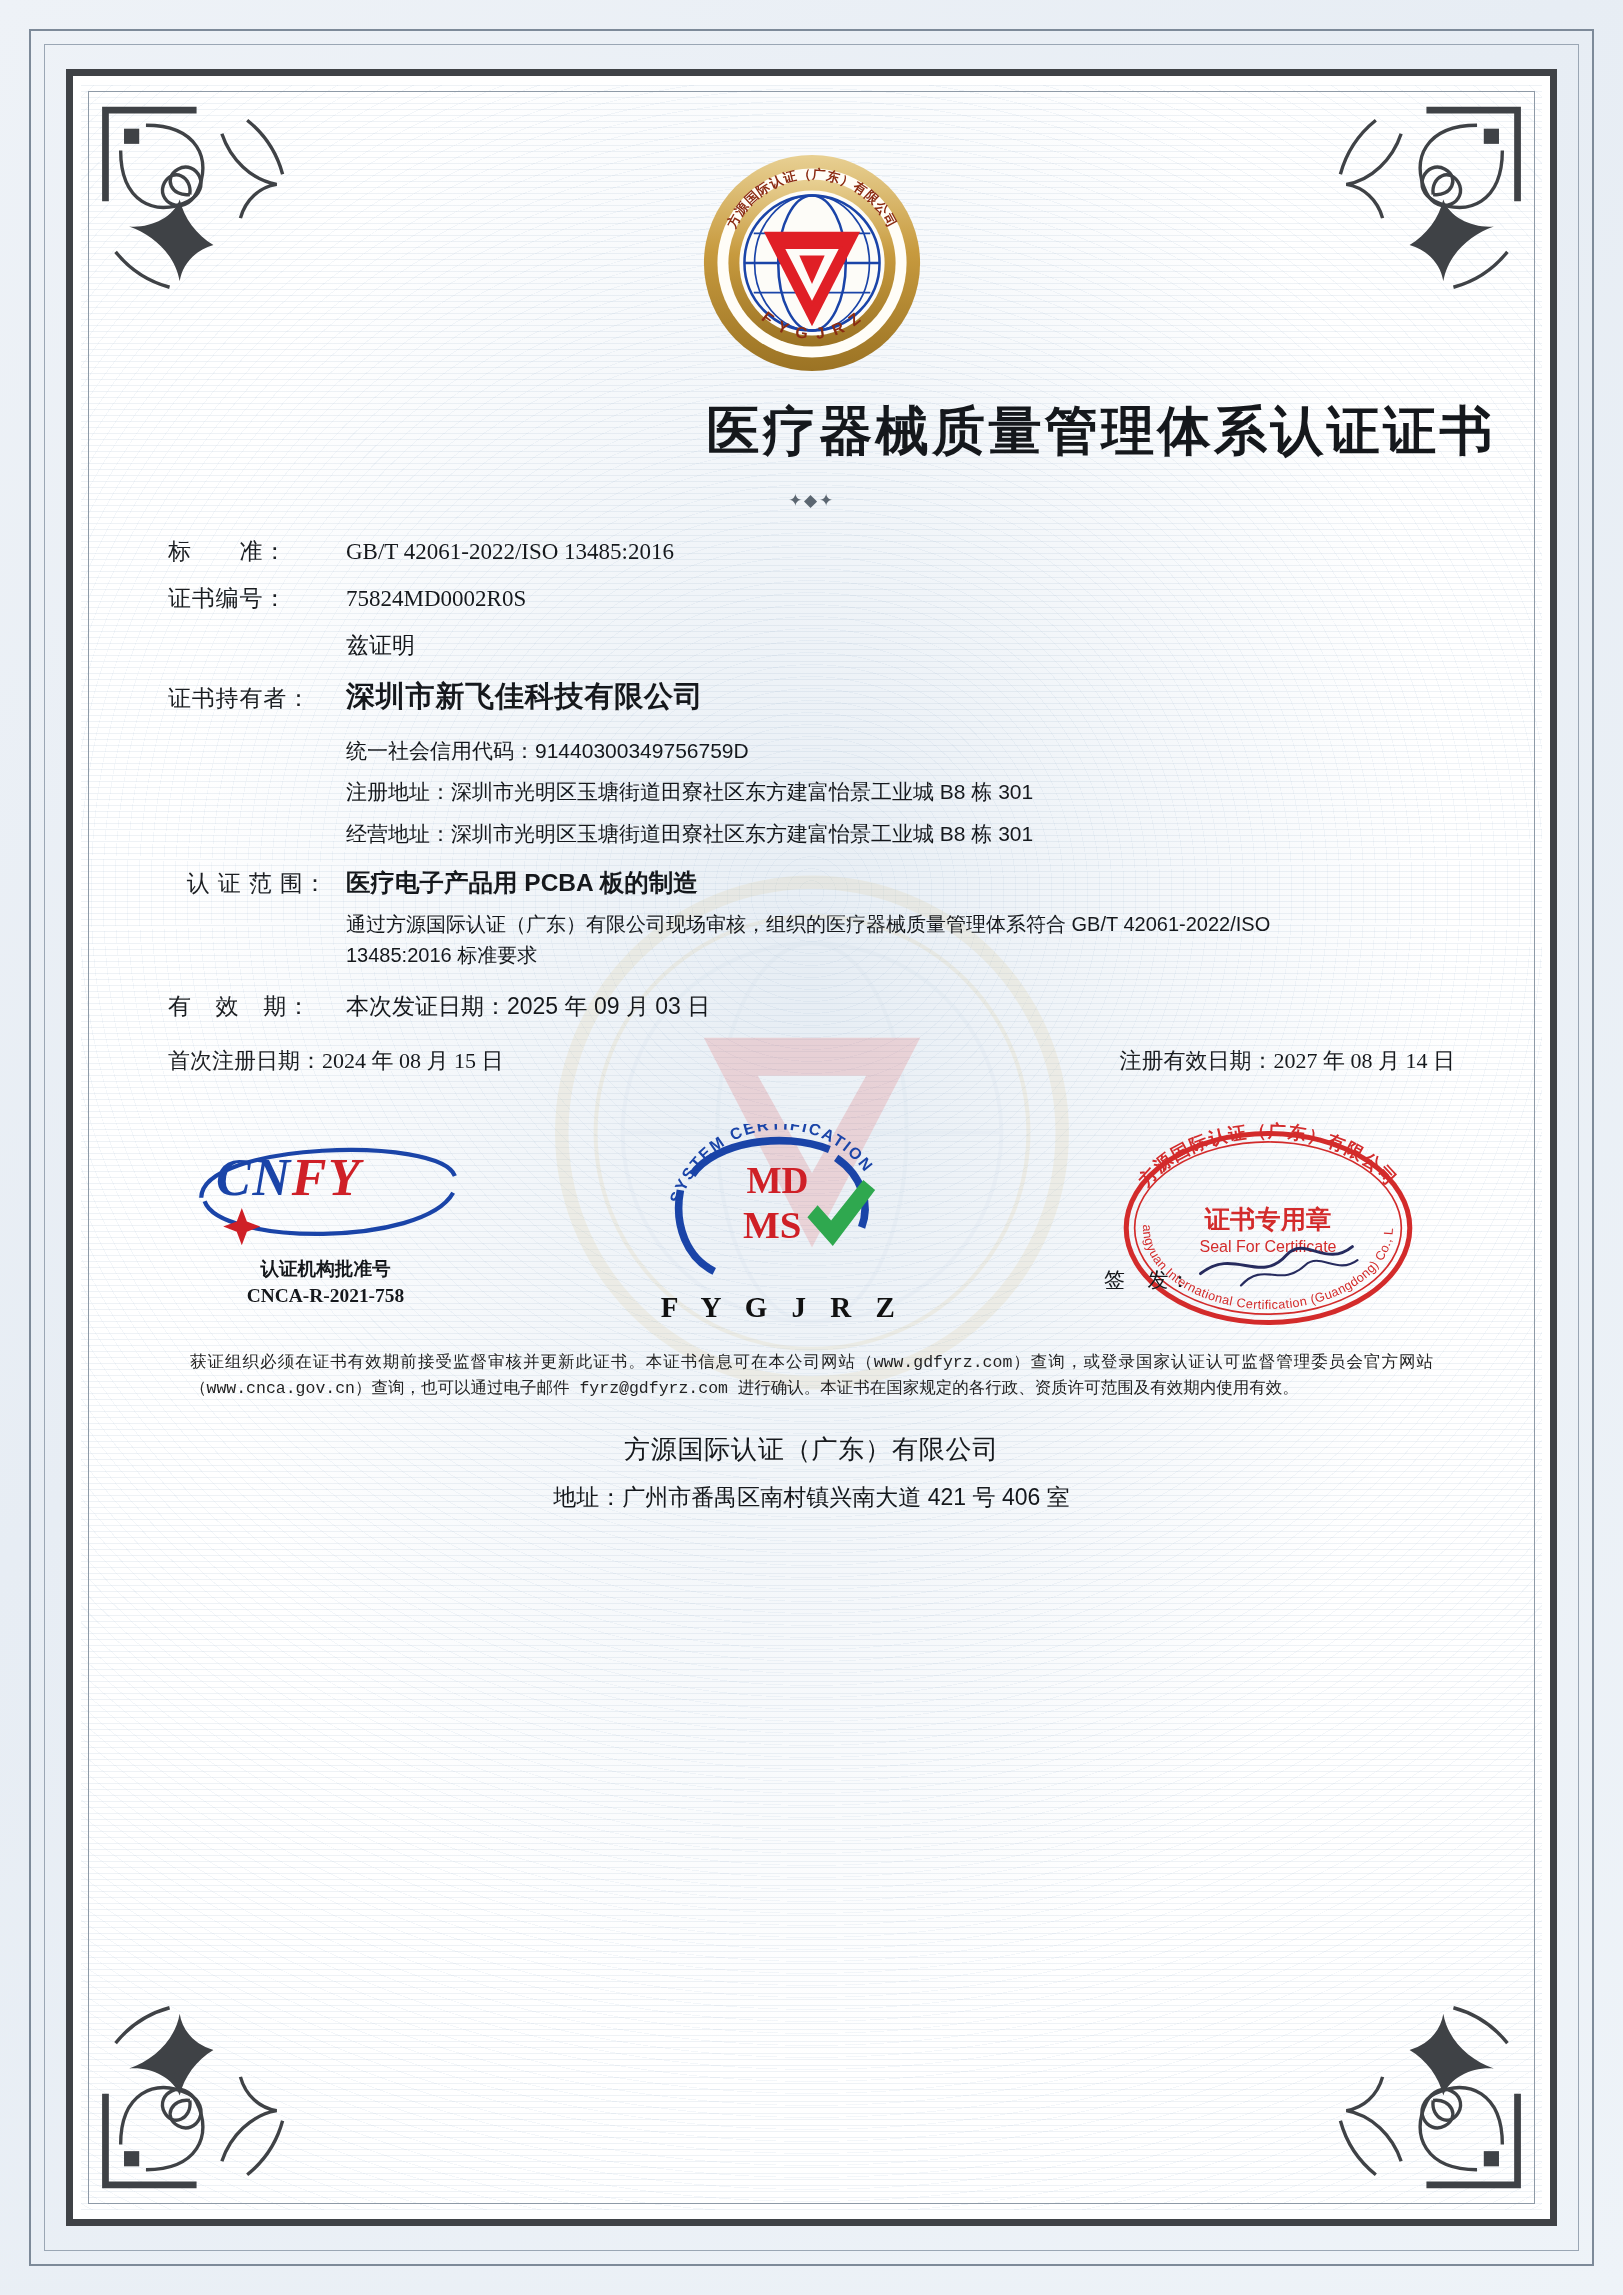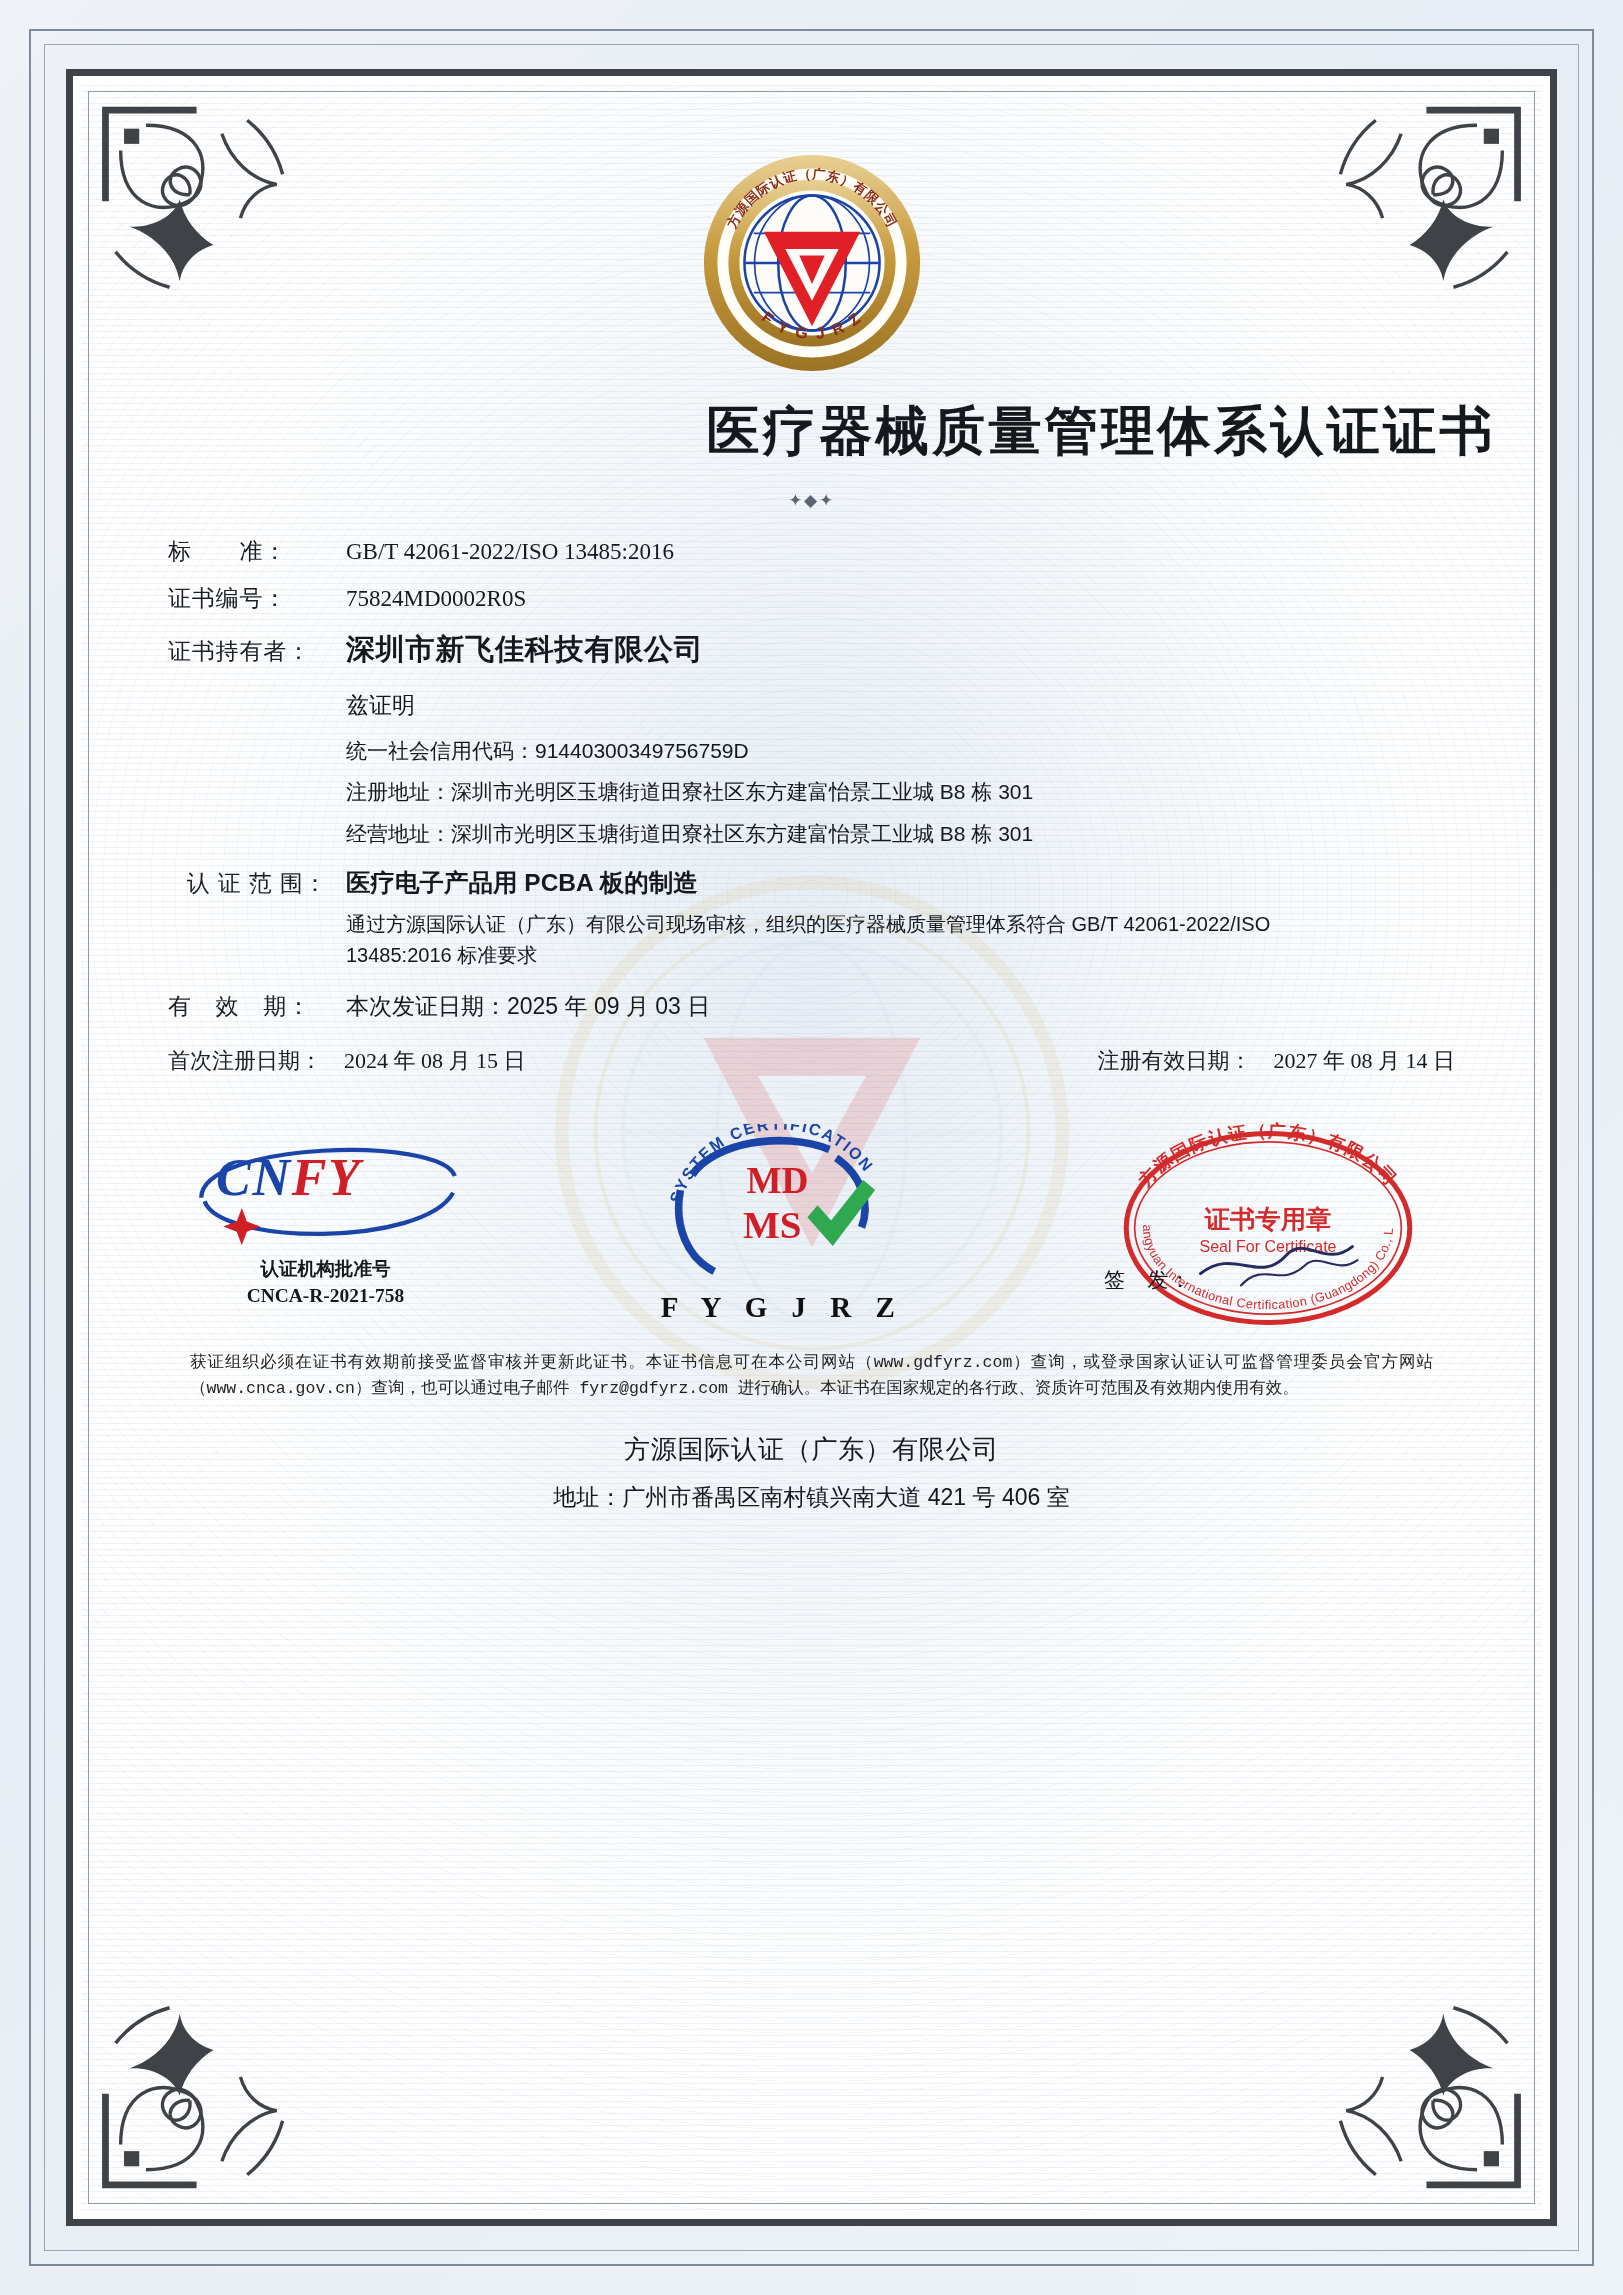--- a/index.html
+++ b/index.html
@@ -185,21 +185,20 @@
   .two-col {
     display: flex;
     justify-content: space-between;
     align-items: baseline;
     margin-top: 24px;
     margin-bottom: 5px;
   }
   .two-col .pair {
     display: flex;
     align-items: center;
-    gap: 22px;
   }
   .two-col .pair .lab {
     font-size: 22px;
     color: #1b1e22;
   }
   .two-col .pair .val {
     font-size: 22px;
     color: #15181c;
     font-family: "Liberation Serif", serif;
   }
@@ -426,28 +425,28 @@
       <div class="row">
         <div class="label spread">标　　准：</div>
         <div class="value">GB/T 42061-2022/ISO 13485:2016</div>
       </div>
 
       <div class="row">
         <div class="label">证书编号：</div>
         <div class="value">75824MD0002R0S</div>
       </div>
 
+      <div class="row">
+        <div class="label"></div>
+        <div class="value sans">兹证明</div>
+      </div>
+
       <div class="row" style="margin-top:6.8px;margin-bottom:20px;">
         <div class="label">证书持有者：</div>
         <div class="value big">深圳市新飞佳科技有限公司</div>
-      </div>
-
-      <div class="row">
-        <div class="label"></div>
-        <div class="value sans">兹证明</div>
       </div>
 
       <div class="sub-row">统一社会信用代码：91440300349756759D</div>
       <div class="sub-row">注册地址：深圳市光明区玉塘街道田寮社区东方建富怡景工业城 B8 栋 301</div>
       <div class="sub-row">经营地址：深圳市光明区玉塘街道田寮社区东方建富怡景工业城 B8 栋 301</div>
 
       <div class="row" style="margin-top:18.6px;margin-bottom:10px;text-align:center;">
         <div class="label">认 证 范 围：</div>
         <div class="value semibig">医疗电子产品用 PCBA 板的制造</div>
       </div>

